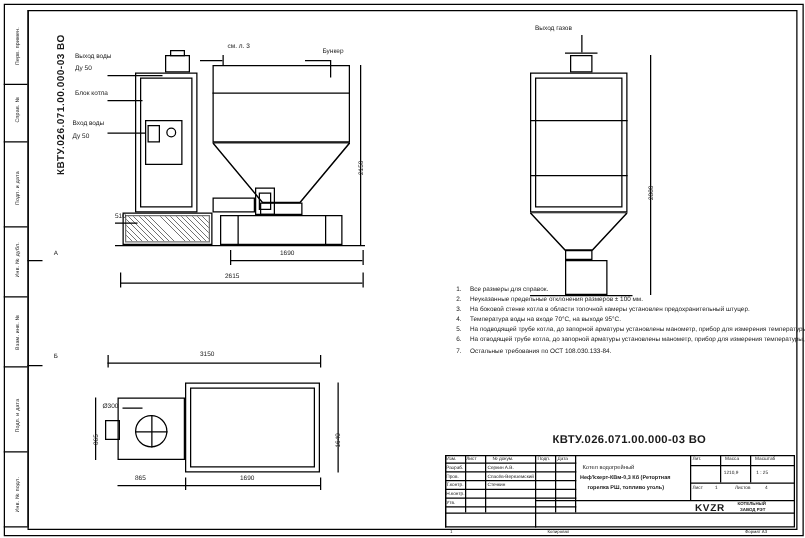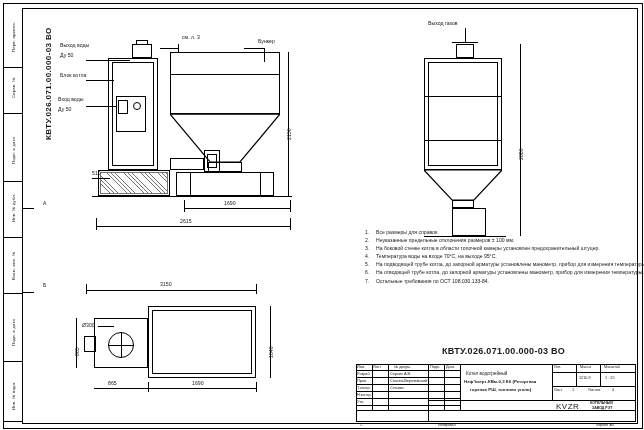--- a/index.html
+++ b/index.html
@@ -21,21 +21,21 @@
   .rect{position:absolute;border:1px solid #000;box-sizing:border-box;}
   .rect-t{position:absolute;border:1.3px solid #000;box-sizing:border-box;}
   .hatch{background:repeating-linear-gradient(45deg,#000 0 0.5px,transparent 0.5px 3px);}
   .notes{position:absolute;font-size:5.1px;line-height:8.1px;white-space:nowrap;}
   .notes .n{position:relative;display:block;}
   .notes .num{position:absolute;left:-11px;}
   .tb{position:absolute;border:1.3px solid #000;box-sizing:border-box;}
   .tbl-line{position:absolute;background:#000;}
   .tcell{position:absolute;font-size:3.8px;white-space:nowrap;}
   .big-code{position:absolute;font-weight:bold;font-size:9px;letter-spacing:.3px;}
-  .logo{position:absolute;font-weight:normal;font-size:8px;letter-spacing:.5px;}
+  .logo{position:absolute;font-weight:bold;font-size:8px;letter-spacing:.5px;}
   .tiny{position:absolute;font-size:3.5px;white-space:nowrap;}
   .circle{position:absolute;border:1px solid #000;border-radius:50%;box-sizing:border-box;}
 </style>
 </head>
 <body>
 
 <div id="sheet">
 
   <div class="frame-outer"></div>
   <div class="frame-inner"></div>

